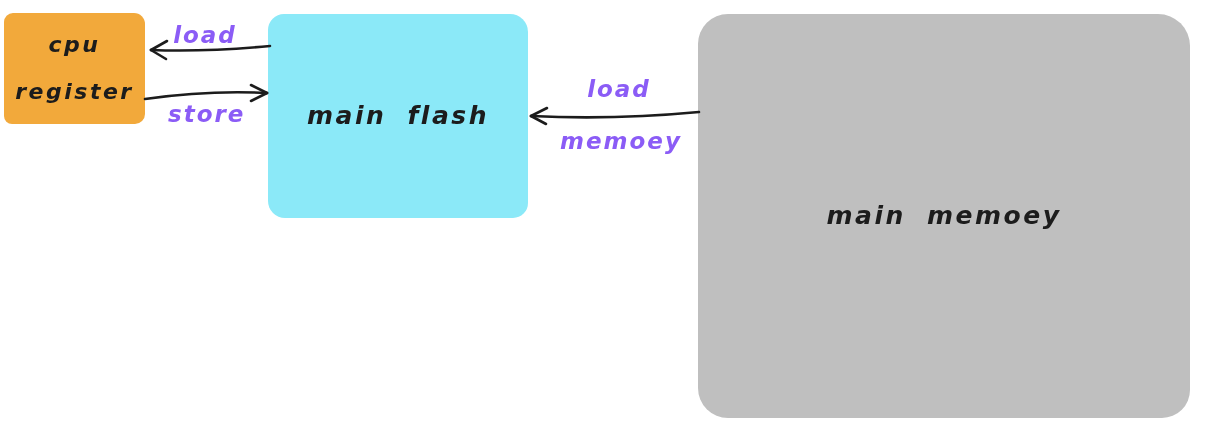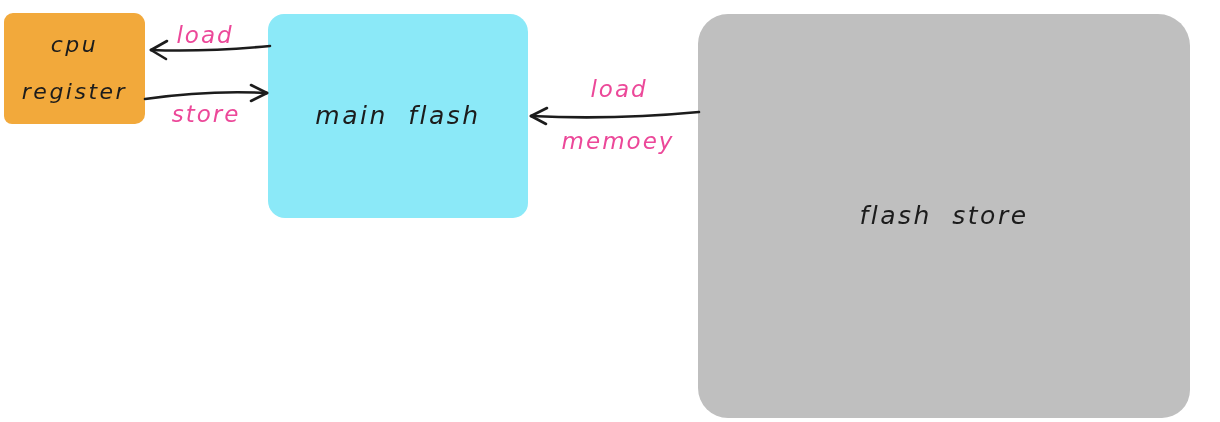--- a/index.html
+++ b/index.html
@@ -6,20 +6,21 @@
   html, body {
     width: 1220px; height: 422px;
     background: #ffffff;
     font-family: "DejaVu Sans", sans-serif;
     overflow: hidden;
   }
   .canvas {
     position: relative;
     width: 1220px; height: 422px;
     background: #ffffff;
+    font-weight: bold;
   }
   .node {
     position: absolute;
     display: flex;
     flex-direction: column;
     align-items: center;
     justify-content: center;
     color: #1c1c1c;
   }
   .node-label {
@@ -47,21 +48,21 @@
     left: 698px; top: 14px; width: 492px; height: 404px;
     background: #BFBFBF;
     border-radius: 30px 32px 28px 30px;
   }
   .box-flash .node-label { font-size: 25px; }
   .edge-label {
     position: absolute;
     font-style: italic;
     font-size: 23px;
     letter-spacing: 2px;
-    color: #ec4899;
+    color: #8b5cf6;
     white-space: nowrap;
     text-align: center;
   }
   .lbl-load-cpu    { left: 172px; top: 22px;  width: 66px;  }
   .lbl-store       { left: 168px; top: 101px; width: 76px;  }
   .lbl-load-prog-1 { left: 584px; top: 76px;  width: 70px;  }
   .lbl-load-prog-2 { left: 560px; top: 128px; width: 116px; }
   svg.arrows {
     position: absolute;
     left: 0; top: 0;
@@ -84,21 +85,21 @@
   <div class="node box-cpu">
     <span class="node-label">cpu</span>
     <span class="node-label">register</span>
   </div>
 
   <div class="node box-main">
     <span class="node-label">main flash</span>
   </div>
 
   <div class="node box-flash">
-    <span class="node-label">flash store</span>
+    <span class="node-label">main memoey</span>
   </div>
 
   <svg class="arrows" viewBox="0 0 1220 422" xmlns="http://www.w3.org/2000/svg">
 
     <g>
       <path d="M 270 46 Q 207 52 151 50"></path>
       <path d="M 151 50 L 167 41"></path>
       <path d="M 151 50 L 166 59"></path>
     </g>
 

